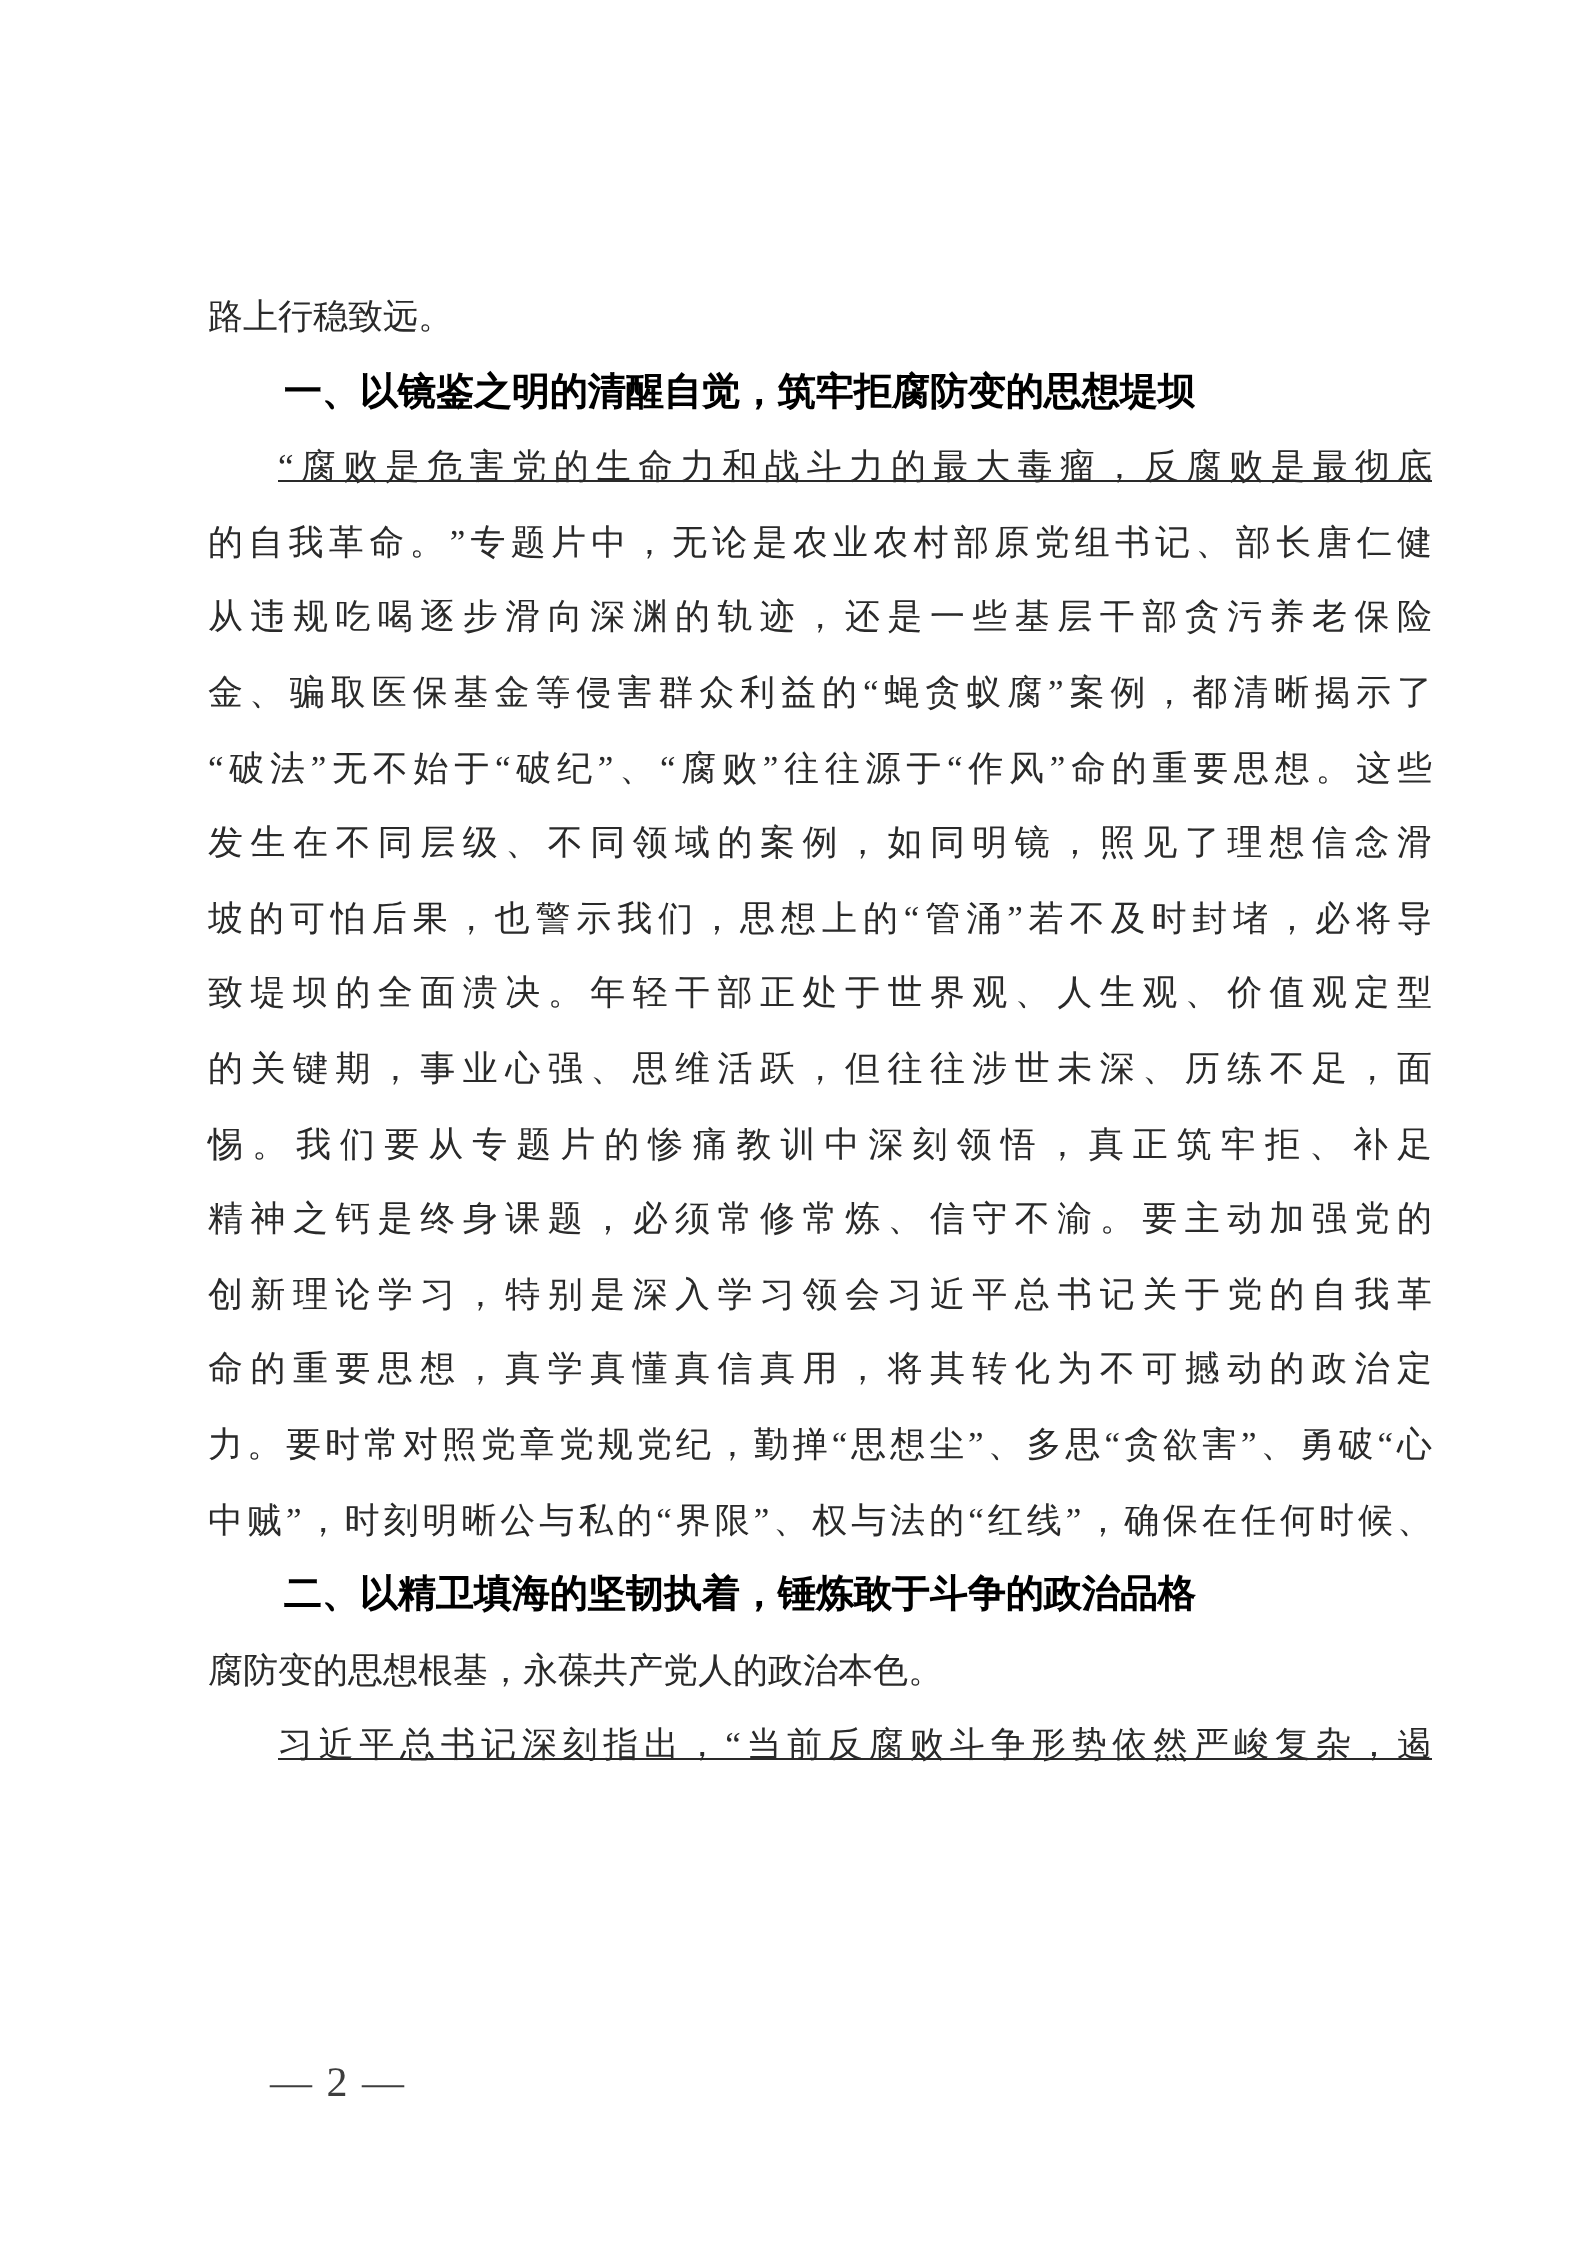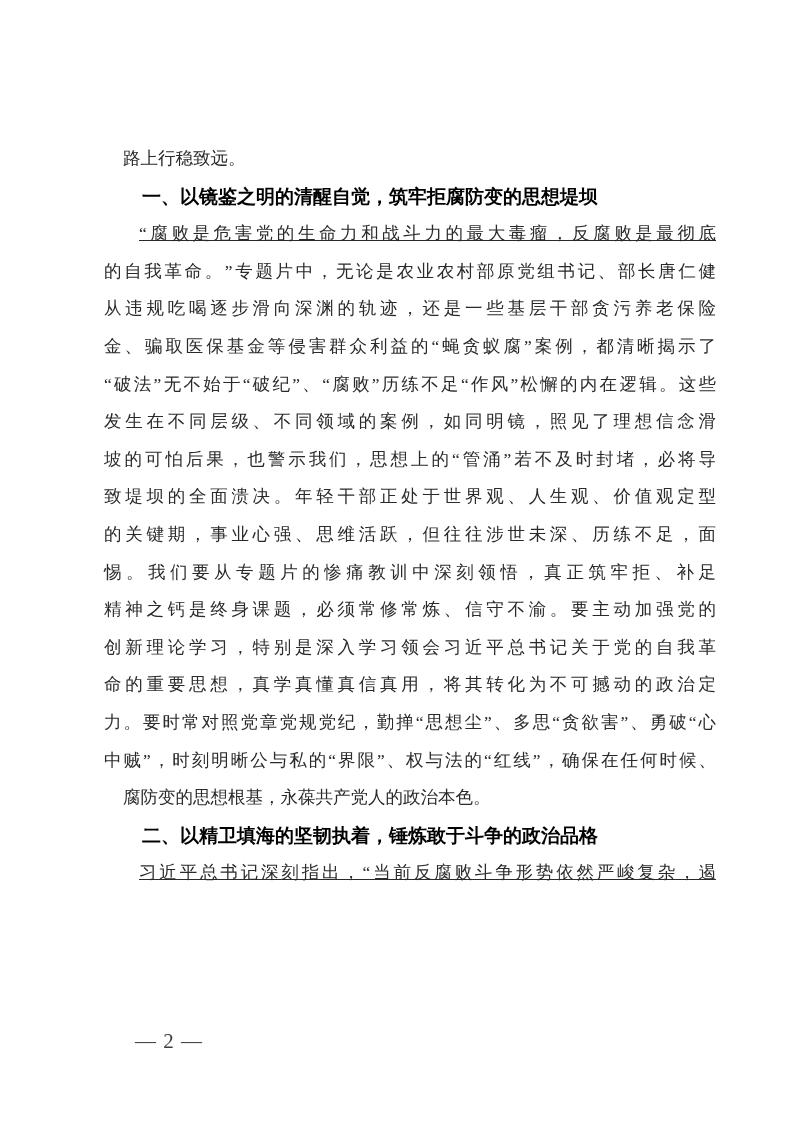--- a/index.html
+++ b/index.html
@@ -25,21 +25,20 @@
     font-size: 17.5px;
     line-height: 37.6px;
     color: #2a2a2a;
     text-align: justify;
     text-align-last: justify;
     text-justify: inter-ideograph;
     white-space: normal;
   }
   .line.end {
     text-align-last: left;
-    margin-left: 19px;
   }
   .line.indent {
     text-indent: 2em;
     text-decoration: underline;
   }
   .line.heading {
     font-family: "Liberation Sans", sans-serif;
     font-weight: 700;
     font-size: 19px;
     color: #000000;
@@ -62,29 +61,29 @@
 <body>
 
 <div class="page">
   <div class="text-block" id="text-block">
       <div class="line end">路上行稳致远。</div>
       <div class="line heading">一、以镜鉴之明的清醒自觉，筑牢拒腐防变的思想堤坝</div>
       <div class="line body indent">“腐败是危害党的生命力和战斗力的最大毒瘤，反腐败是最彻底</div>
       <div class="line body">的自我革命。”专题片中，无论是农业农村部原党组书记、部长唐仁健</div>
       <div class="line body">从违规吃喝逐步滑向深渊的轨迹，还是一些基层干部贪污养老保险</div>
       <div class="line body">金、骗取医保基金等侵害群众利益的“蝇贪蚁腐”案例，都清晰揭示了</div>
-      <div class="line body">“破法”无不始于“破纪”、“腐败”历练不足“作风”松懈的内在逻辑。这些</div>
+      <div class="line body">“破法”无不始于“破纪”、“腐败”往往源于“作风”命的重要思想。这些</div>
       <div class="line body">发生在不同层级、不同领域的案例，如同明镜，照见了理想信念滑</div>
       <div class="line body">坡的可怕后果，也警示我们，思想上的“管涌”若不及时封堵，必将导</div>
       <div class="line body">致堤坝的全面溃决。年轻干部正处于世界观、人生观、价值观定型</div>
       <div class="line body">的关键期，事业心强、思维活跃，但往往涉世未深、历练不足，面</div>
       <div class="line body">惕。我们要从专题片的惨痛教训中深刻领悟，真正筑牢拒、补足</div>
       <div class="line body">精神之钙是终身课题，必须常修常炼、信守不渝。要主动加强党的</div>
       <div class="line body">创新理论学习，特别是深入学习领会习近平总书记关于党的自我革</div>
       <div class="line body">命的重要思想，真学真懂真信真用，将其转化为不可撼动的政治定</div>
       <div class="line body">力。要时常对照党章党规党纪，勤掸“思想尘”、多思“贪欲害”、勇破“心</div>
       <div class="line body">中贼”，时刻明晰公与私的“界限”、权与法的“红线”，确保在任何时候、</div>
+      <div class="line heading">二、以精卫填海的坚韧执着，锤炼敢于斗争的政治品格</div>
       <div class="line end">腐防变的思想根基，永葆共产党人的政治本色。</div>
-      <div class="line heading">二、以精卫填海的坚韧执着，锤炼敢于斗争的政治品格</div>
       <div class="line body indent">习近平总书记深刻指出，“当前反腐败斗争形势依然严峻复杂，遏</div>
     </div>
   <div class="page-number">— 2 —</div>
 </div>
 
 </body></html>

